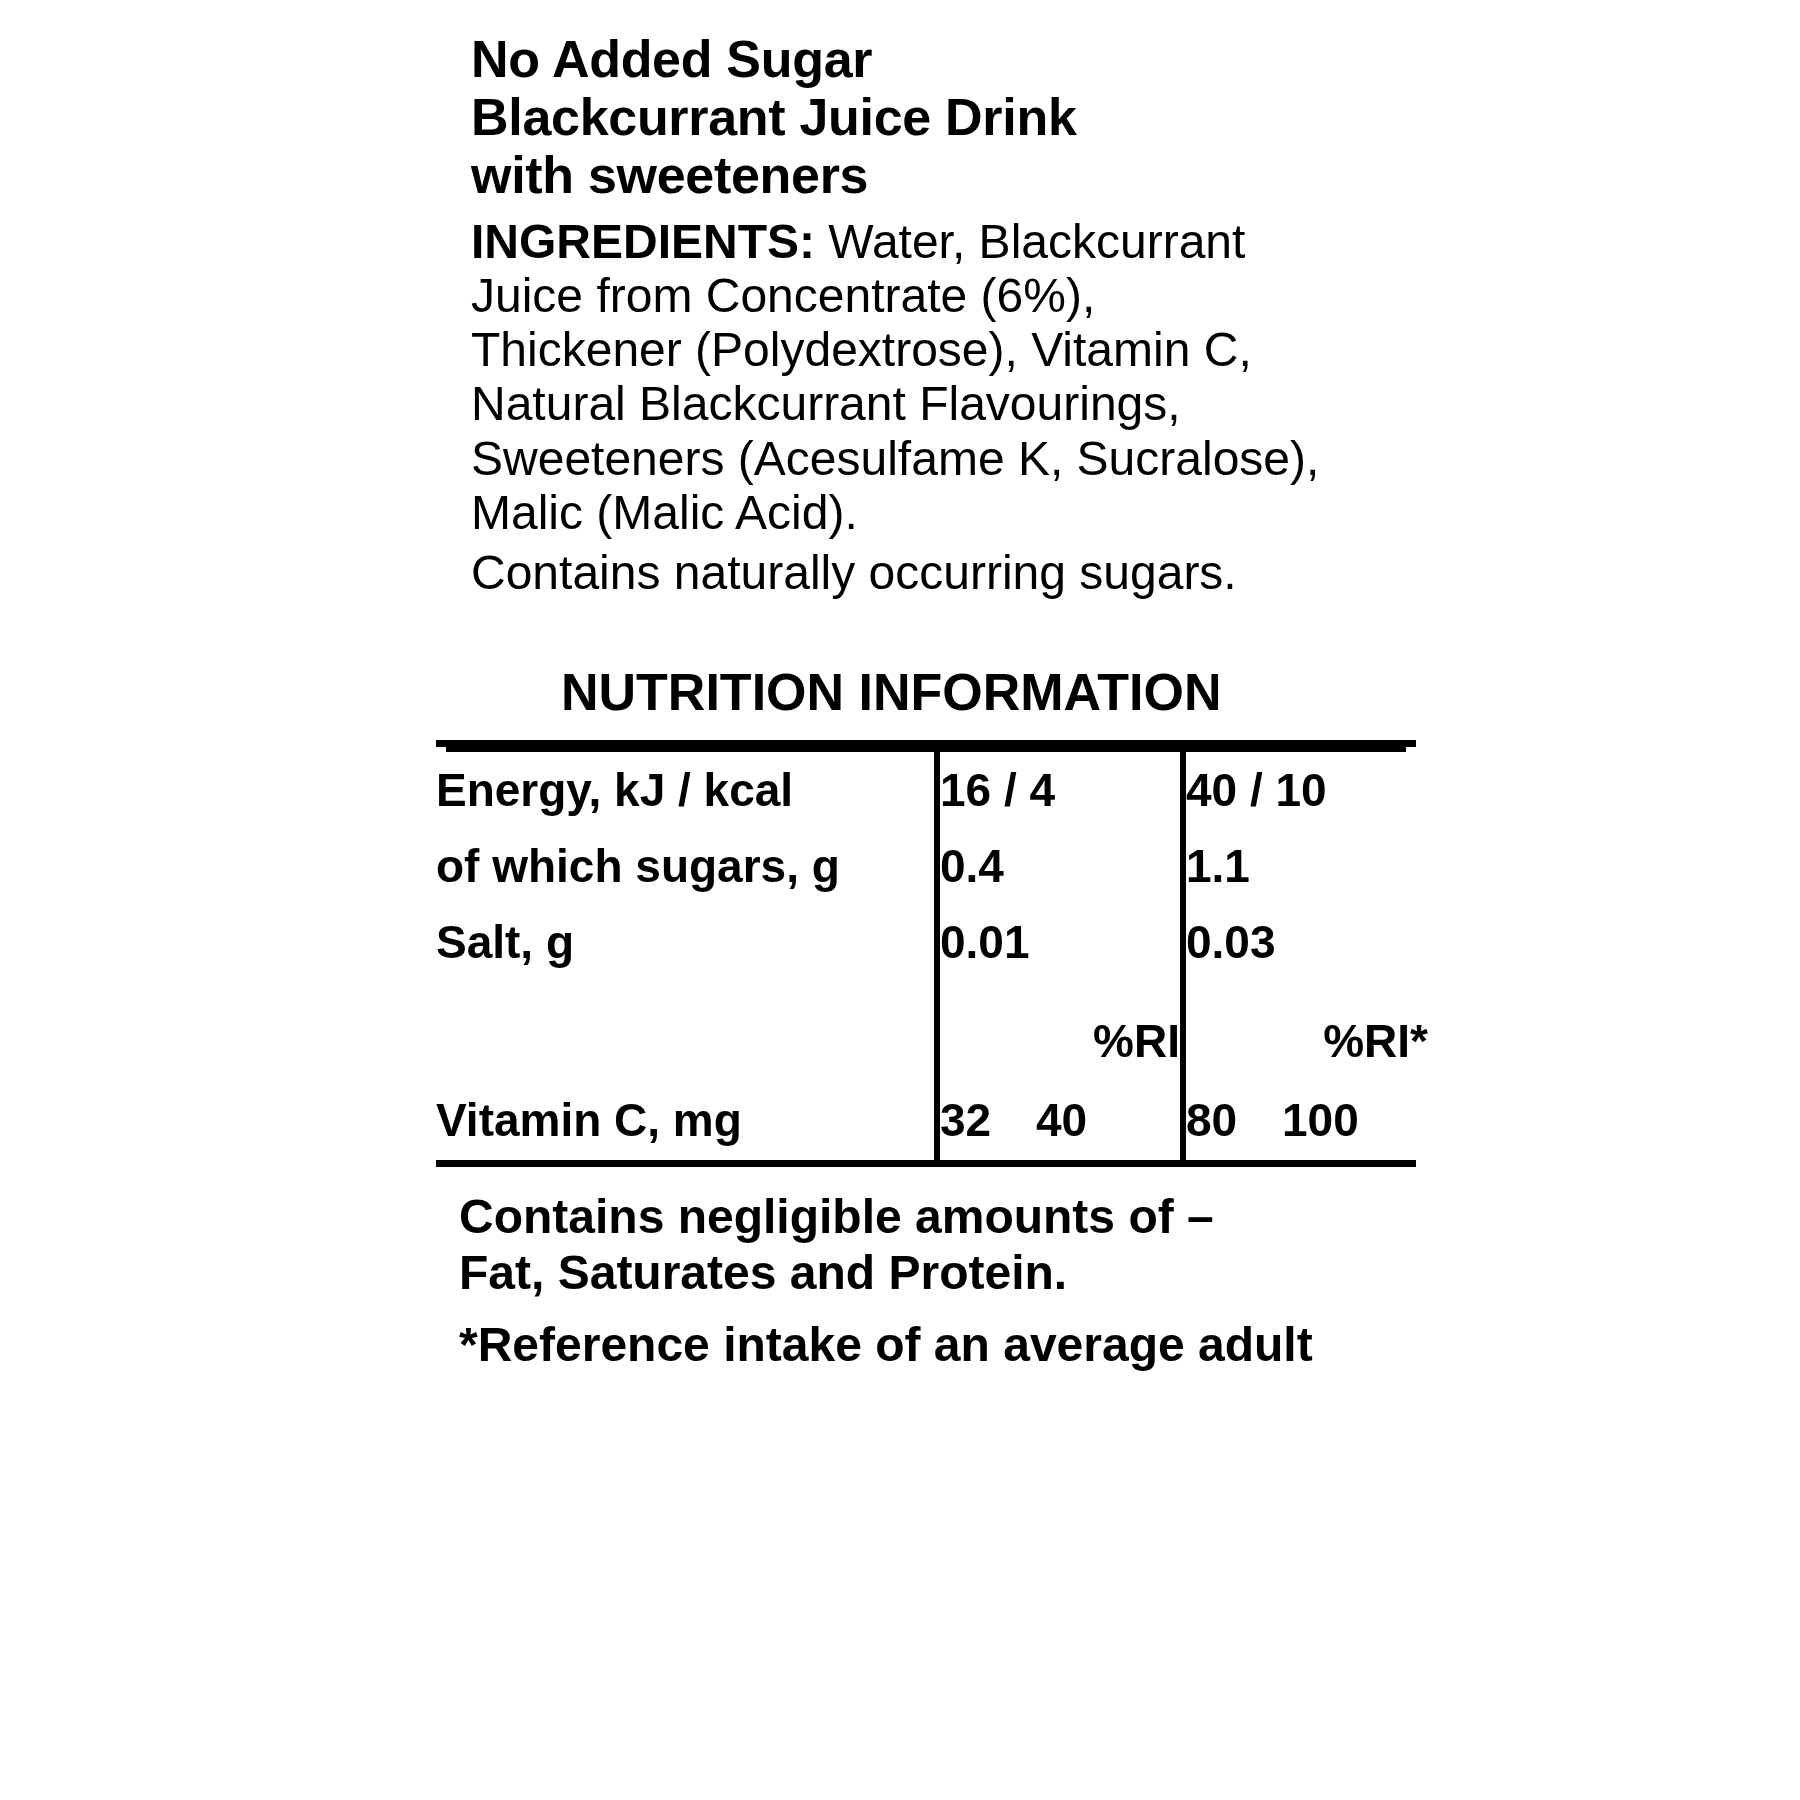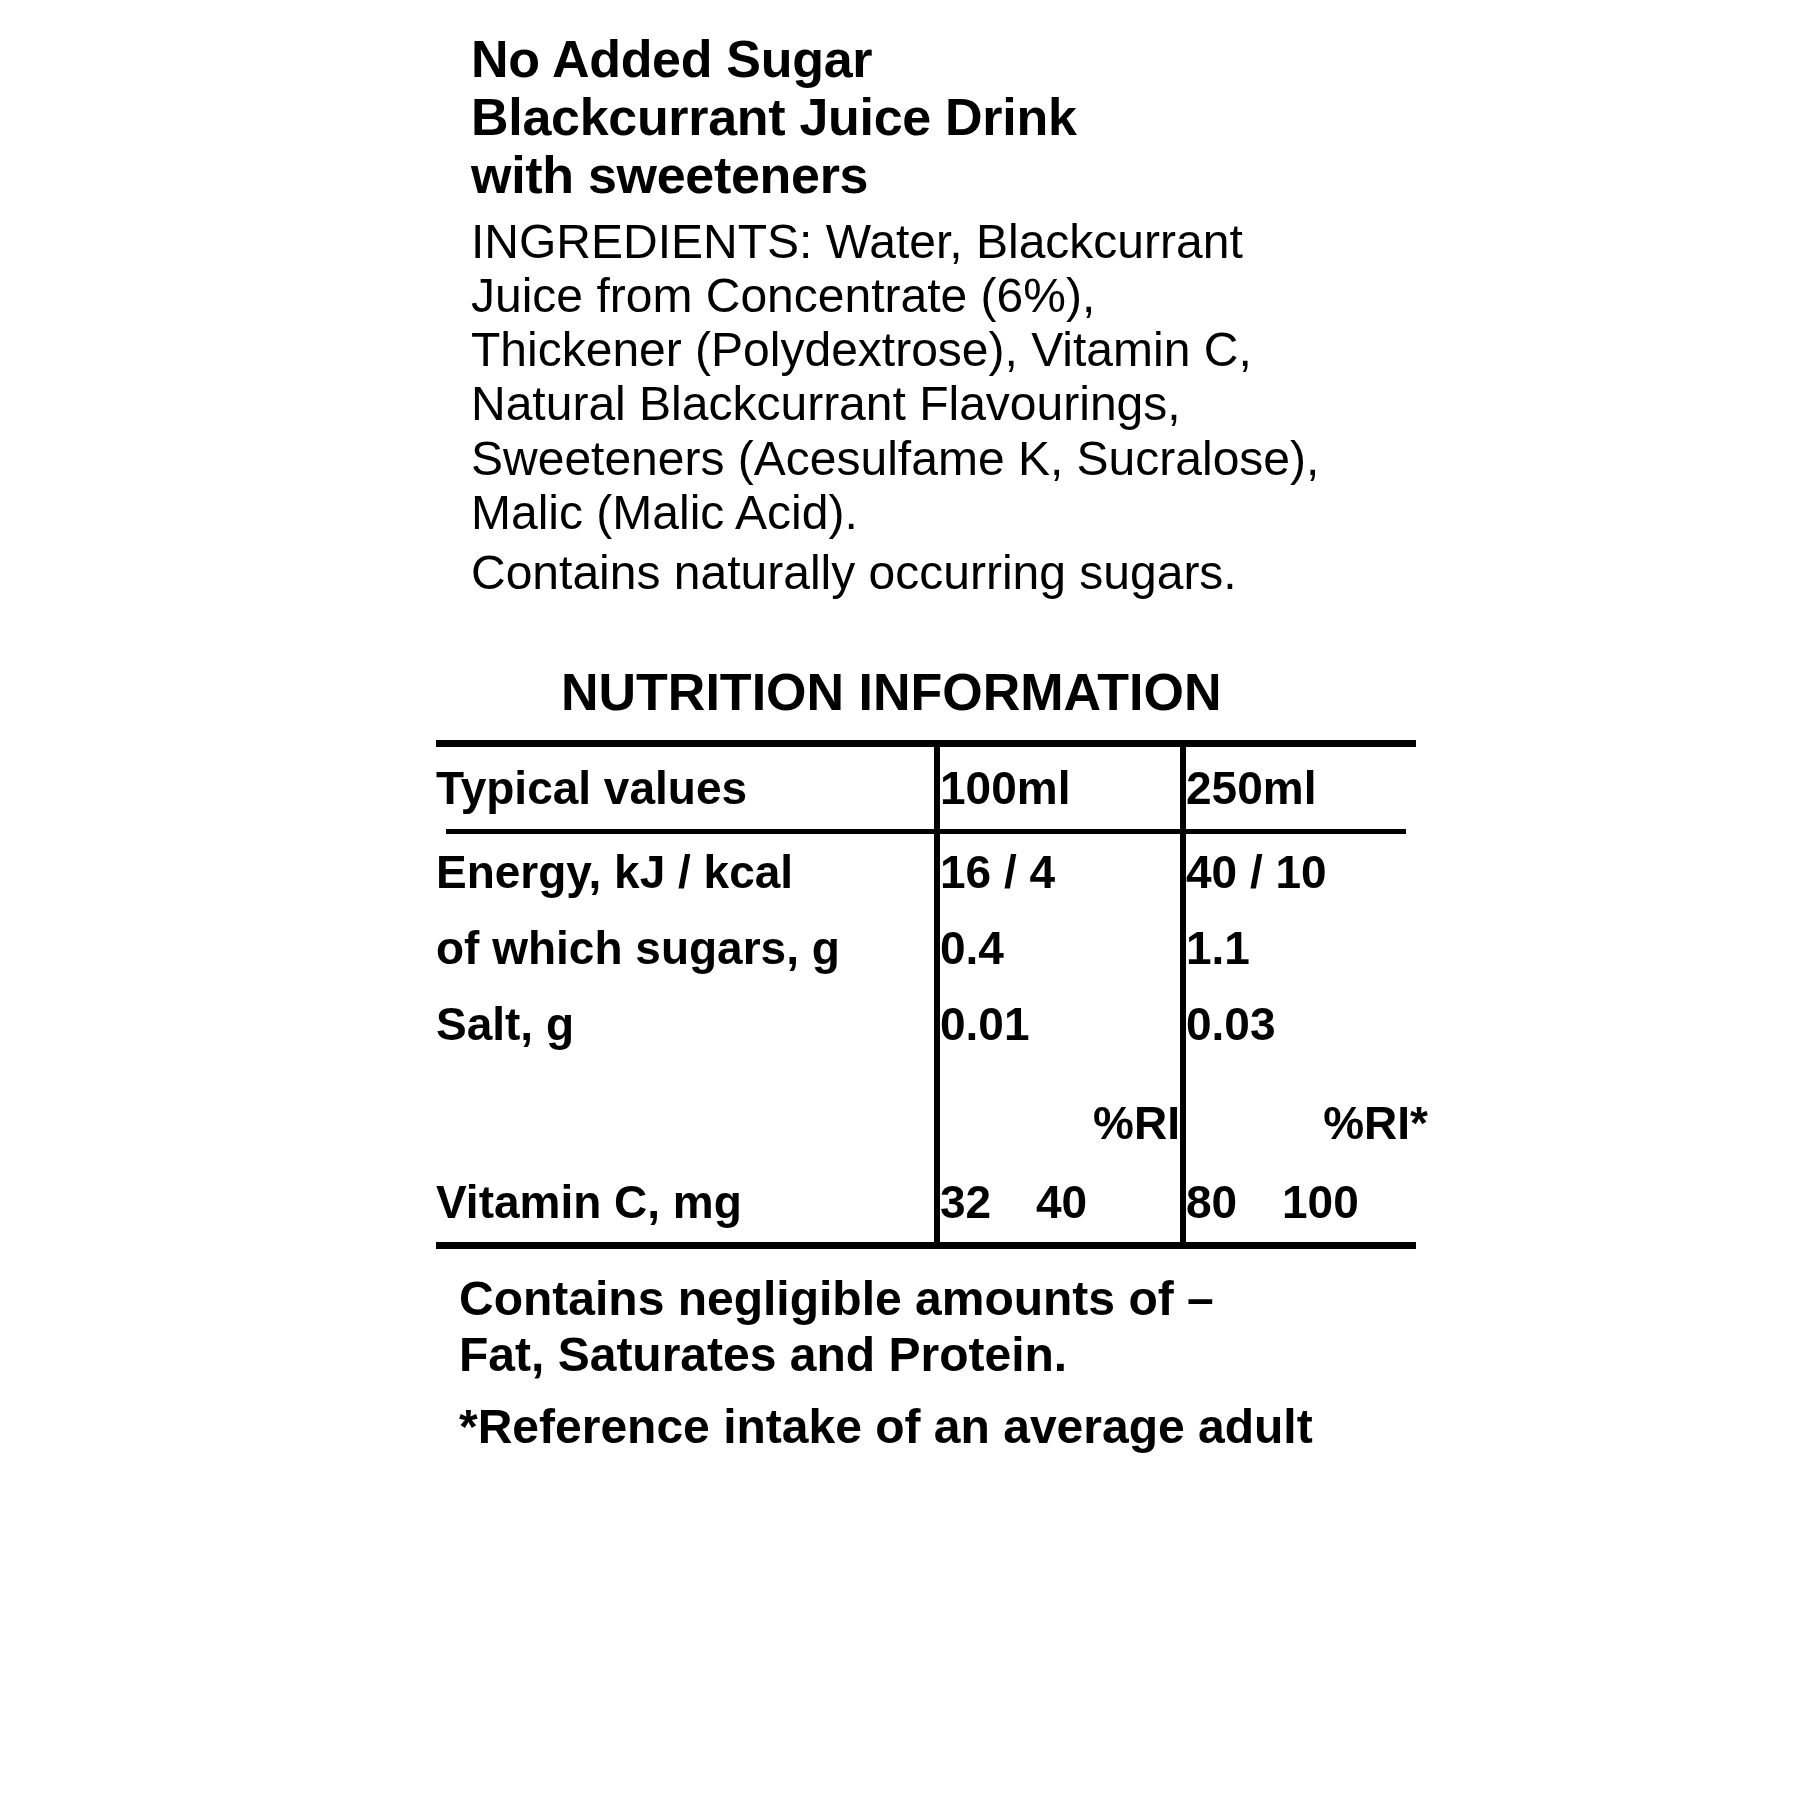--- a/index.html
+++ b/index.html
@@ -37,21 +37,21 @@
 
   
   .ingredients {
     margin-left: 455px;
     width: 940px;
     font-size: 48px;
     line-height: 1.13;
     margin-top: 10px;
   }
   .ing-label {
-    font-weight: normal;
+    font-weight: bold;
   }
   .ing-body {
     display: inline;
   }
   .ing-line {
     white-space: nowrap;
   }
   .contains-line {
     margin-left: 455px;
     width: 940px;
@@ -183,29 +183,20 @@
     <div class="ing-line">Malic (Malic Acid).</div>
   </div>
 
   <div class="contains-line">Contains naturally occurring sugars.</div>
 
   <div class="nutrition-heading">NUTRITION INFORMATION</div>
 
   <div class="table-wrap">
     <div class="rule-top"></div>
 
-    <table class="nutri">
-      <tbody>
-          <tr class="head-row">
-        <td class="col-name cell-name">Typical values</td>
-        <td class="col-100 cell-val">100ml</td>
-        <td class="col-250 cell-val">250ml</td>
-      </tr>
-    </tbody>
-      </table>
 
     <div class="rule-mid"></div>
 
     <table class="nutri">
       <tbody>
           <tr class="body-row">
         <td class="col-name cell-name">Energy, kJ / kcal</td>
         <td class="col-100 cell-val">16 / 4</td>
         <td class="col-250 cell-val">40 / 10</td>
       </tr>

